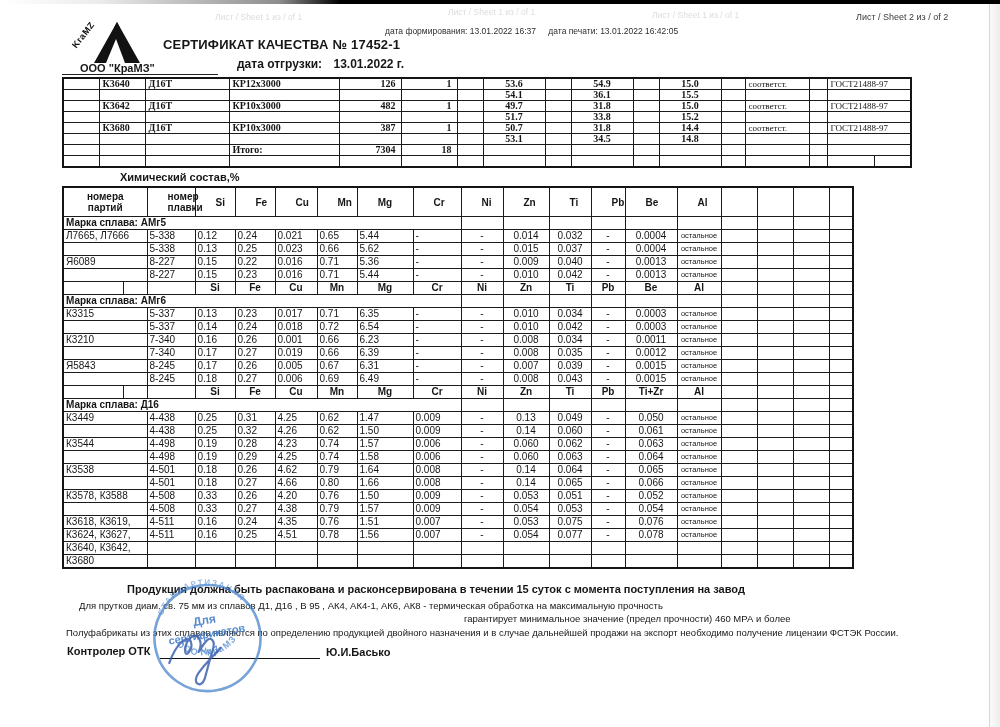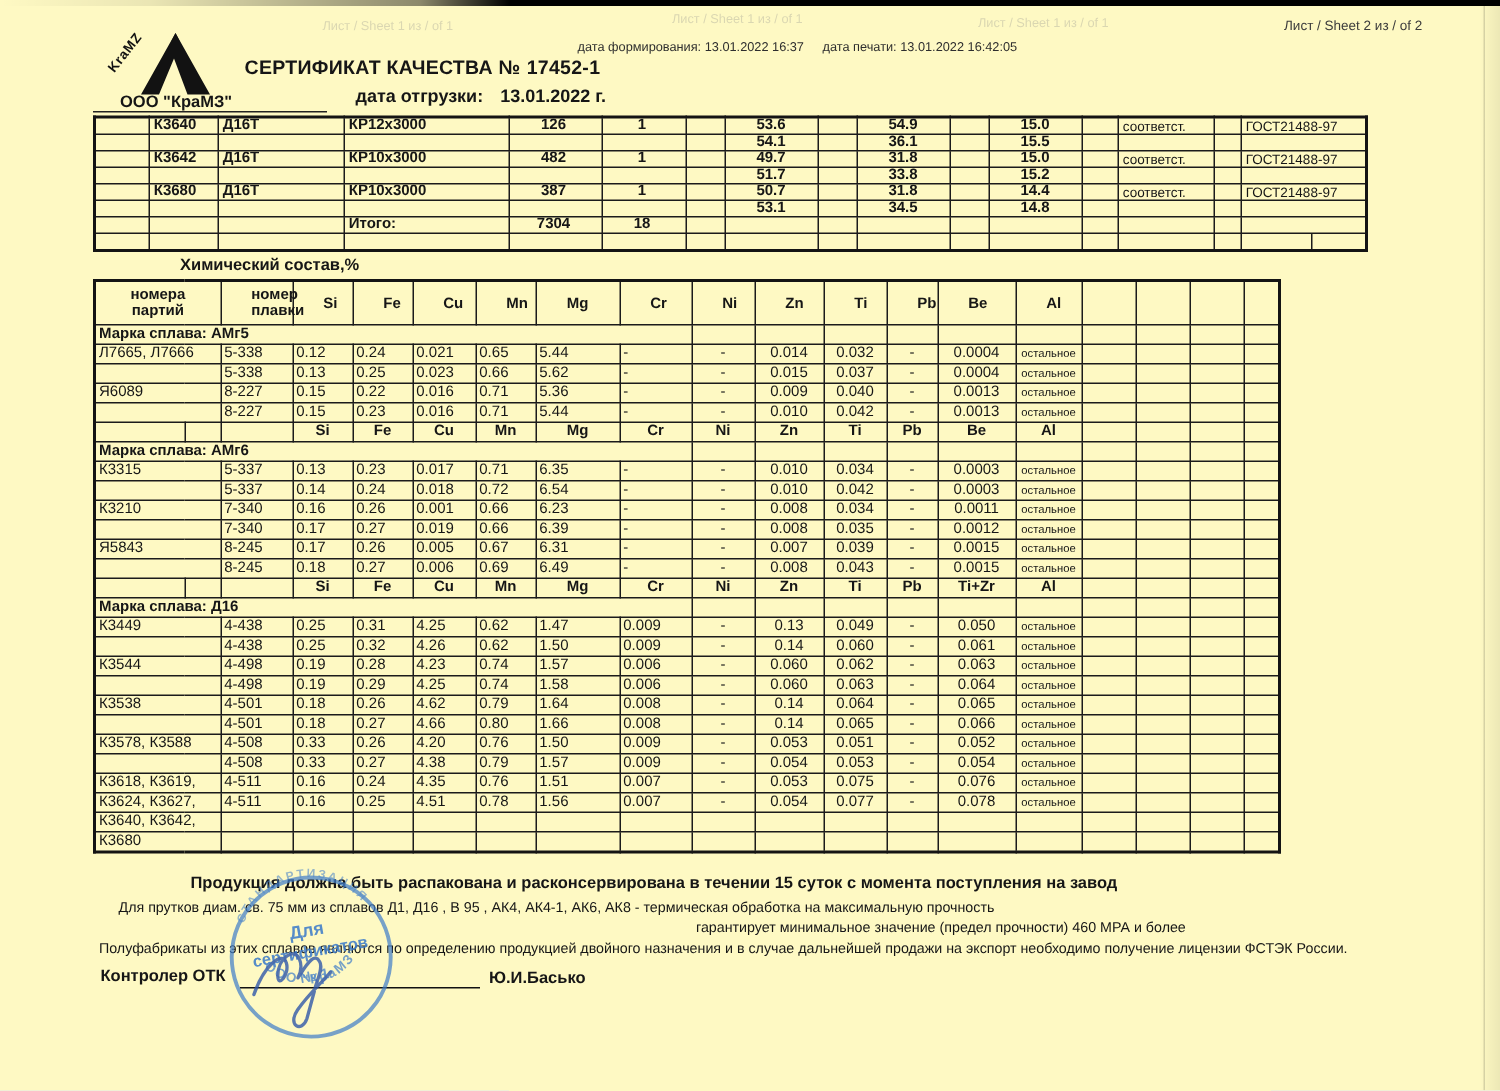--- a/index.html
+++ b/index.html
@@ -1,16 +1,16 @@
 <!DOCTYPE html>
 <html><head>
 <meta charset="utf-8">
 <style>
   html,body{margin:0;padding:0;background:#e8e8e6;}
-  .page{position:relative;width:1000px;height:727px;background:#fef9c3;overflow:hidden;
+  .page{position:relative;width:1000px;height:727px;background:#ffffff;overflow:hidden;
         font-family:"Liberation Sans",sans-serif;color:#161616;}
   
   .scan-top{position:absolute;left:0;top:0;width:1000px;height:4px;
     background:linear-gradient(90deg,rgba(0,0,0,0) 0%,rgba(0,0,0,.08) 10%,rgba(0,0,0,.45) 28%,#000 34%,#000 100%);}
   .scan-right{position:absolute;right:0;top:0;width:14px;height:727px;
     background:linear-gradient(90deg,rgba(0,0,0,0),rgba(0,0,0,.07));}
   .scan-right-line{position:absolute;left:989px;top:0;width:1px;height:727px;background:rgba(0,0,0,.14);}
   
   .ghost{position:absolute;font-size:8.5px;color:#8a8a8a;opacity:.30;white-space:nowrap;filter:blur(.3px);}
   
@@ -21,24 +21,24 @@
   .company-line{position:absolute;left:62px;top:74px;width:156px;border-top:1.5px solid #222;}
   .doc-title{position:absolute;left:163px;top:37px;font-size:13px;font-weight:700;letter-spacing:.2px;}
   .cert-no{display:inline-block;margin-left:4px;}
   .dates{position:absolute;left:385px;top:26px;font-size:8.5px;color:#2e2e2e;white-space:nowrap;}
   .dates span{margin-right:10px;}
   .sheet{position:absolute;left:856px;top:12px;font-size:9px;color:#3c3c3c;white-space:nowrap;}
   .ship-date{position:absolute;left:237px;top:57px;font-size:12px;font-weight:700;}
   .ship-date b{margin-left:8px;}
   
   .ship-table{position:absolute;left:62px;top:77px;width:848px;border-collapse:collapse;
-              table-layout:fixed;border:2px solid #141414;}
+              table-layout:fixed;border:2px solid #141414;font-family:Liberation Serif, serif;}
   .ship-table td{border:1px solid #1b1b1b;height:10px;line-height:10px;font-size:10px;font-weight:700;
                  padding:0 3px;overflow:hidden;white-space:nowrap;}
-  .ship-table td.num{text-align:center;padding-right:5px;}
+  .ship-table td.num{text-align:right;padding-right:5px;}
   .ship-table td.ctr{text-align:center;}
   .ship-table td.sm{font-weight:400;font-size:9px;}
   .ship-table td.split{position:relative;}
   .vsplit{position:absolute;top:0;bottom:0;left:56%;width:0;border-left:1px solid #1b1b1b;}
   
   .chem-label{position:absolute;left:120px;top:171px;font-size:11px;font-weight:700;}
   .chem-table{position:absolute;left:62px;top:186px;width:790px;border-collapse:collapse;
               table-layout:fixed;border:2px solid #141414;}
   .chem-table th{border:1px solid #1b1b1b;font-size:10px;font-weight:700;line-height:11px;
                  padding:1px 20px;white-space:normal;height:26px;}

